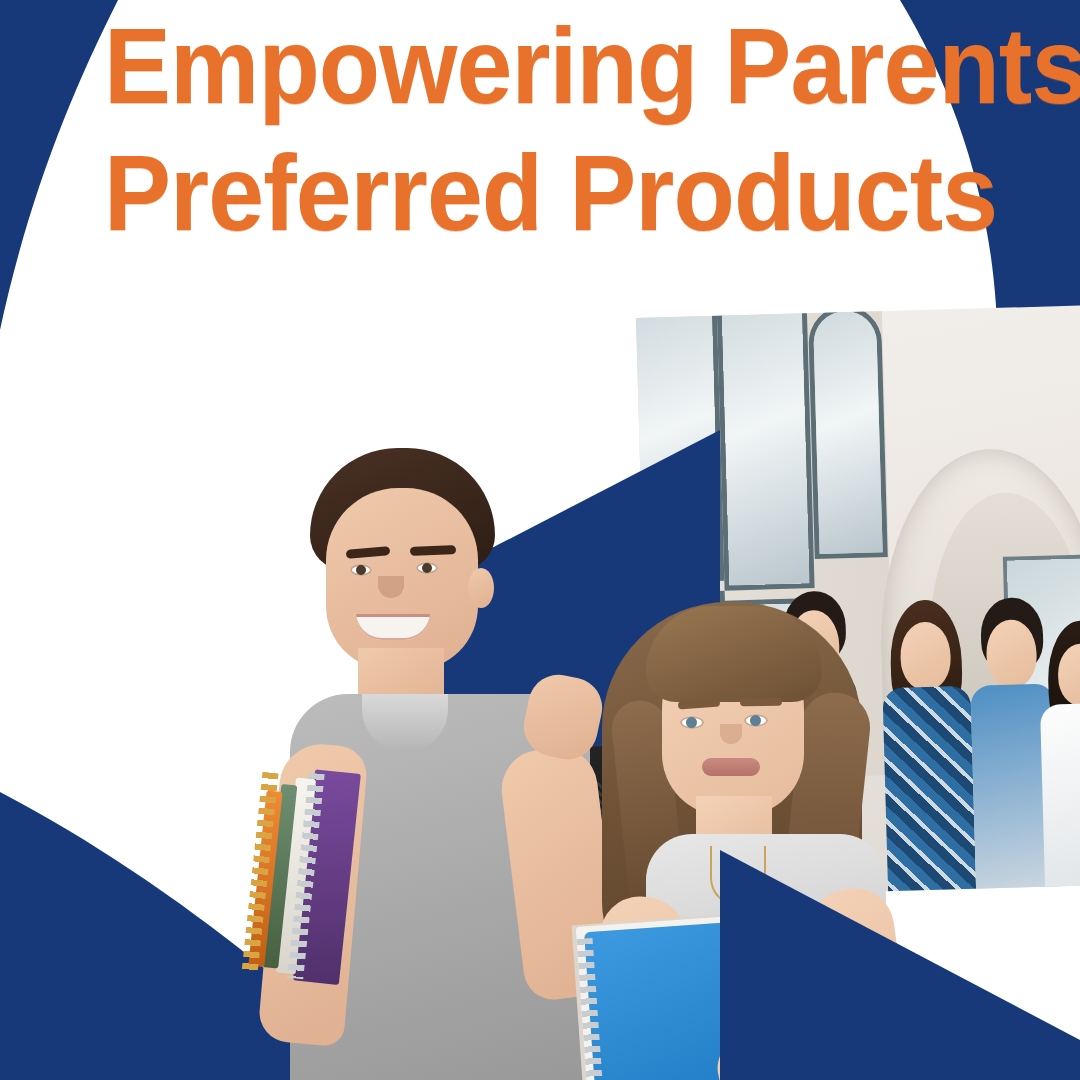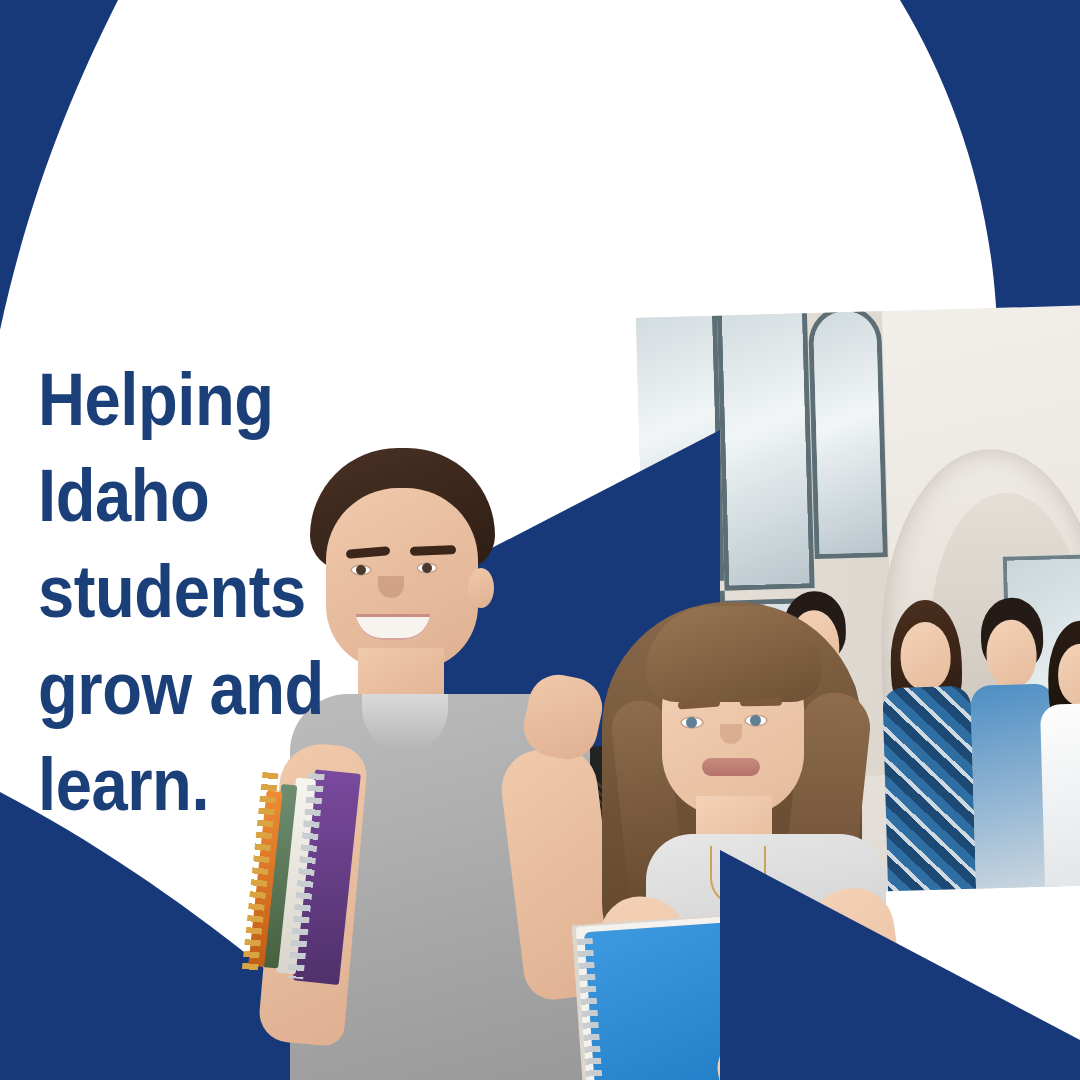--- a/index.html
+++ b/index.html
@@ -379,22 +379,19 @@
       <div class="g-pendant"></div>
       <div class="g-arm-l skin2"></div>
       <div class="g-arm-r skin2"></div>
       <div class="g-notebook">
         <div class="spiral silver" style="left:-8px;top:6px;height:164px;"></div>
       </div>
       <div class="g-hand skin2"></div>
     </div>
   </div>
 
-
-  <div id="tagline">
-    <div class="tag-line">Helping</div>
-    <div class="tag-line">Idaho</div>
-    <div class="tag-line">students</div>
-    <div class="tag-line">grow and</div>
-    <div class="tag-line">learn.</div>
+  <div id="headline">
+    <div class="head-line">Empowering Parents</div>
+    <div class="head-line second">Preferred Products</div>
   </div>
 
+
 </div>
 
 </body></html>

